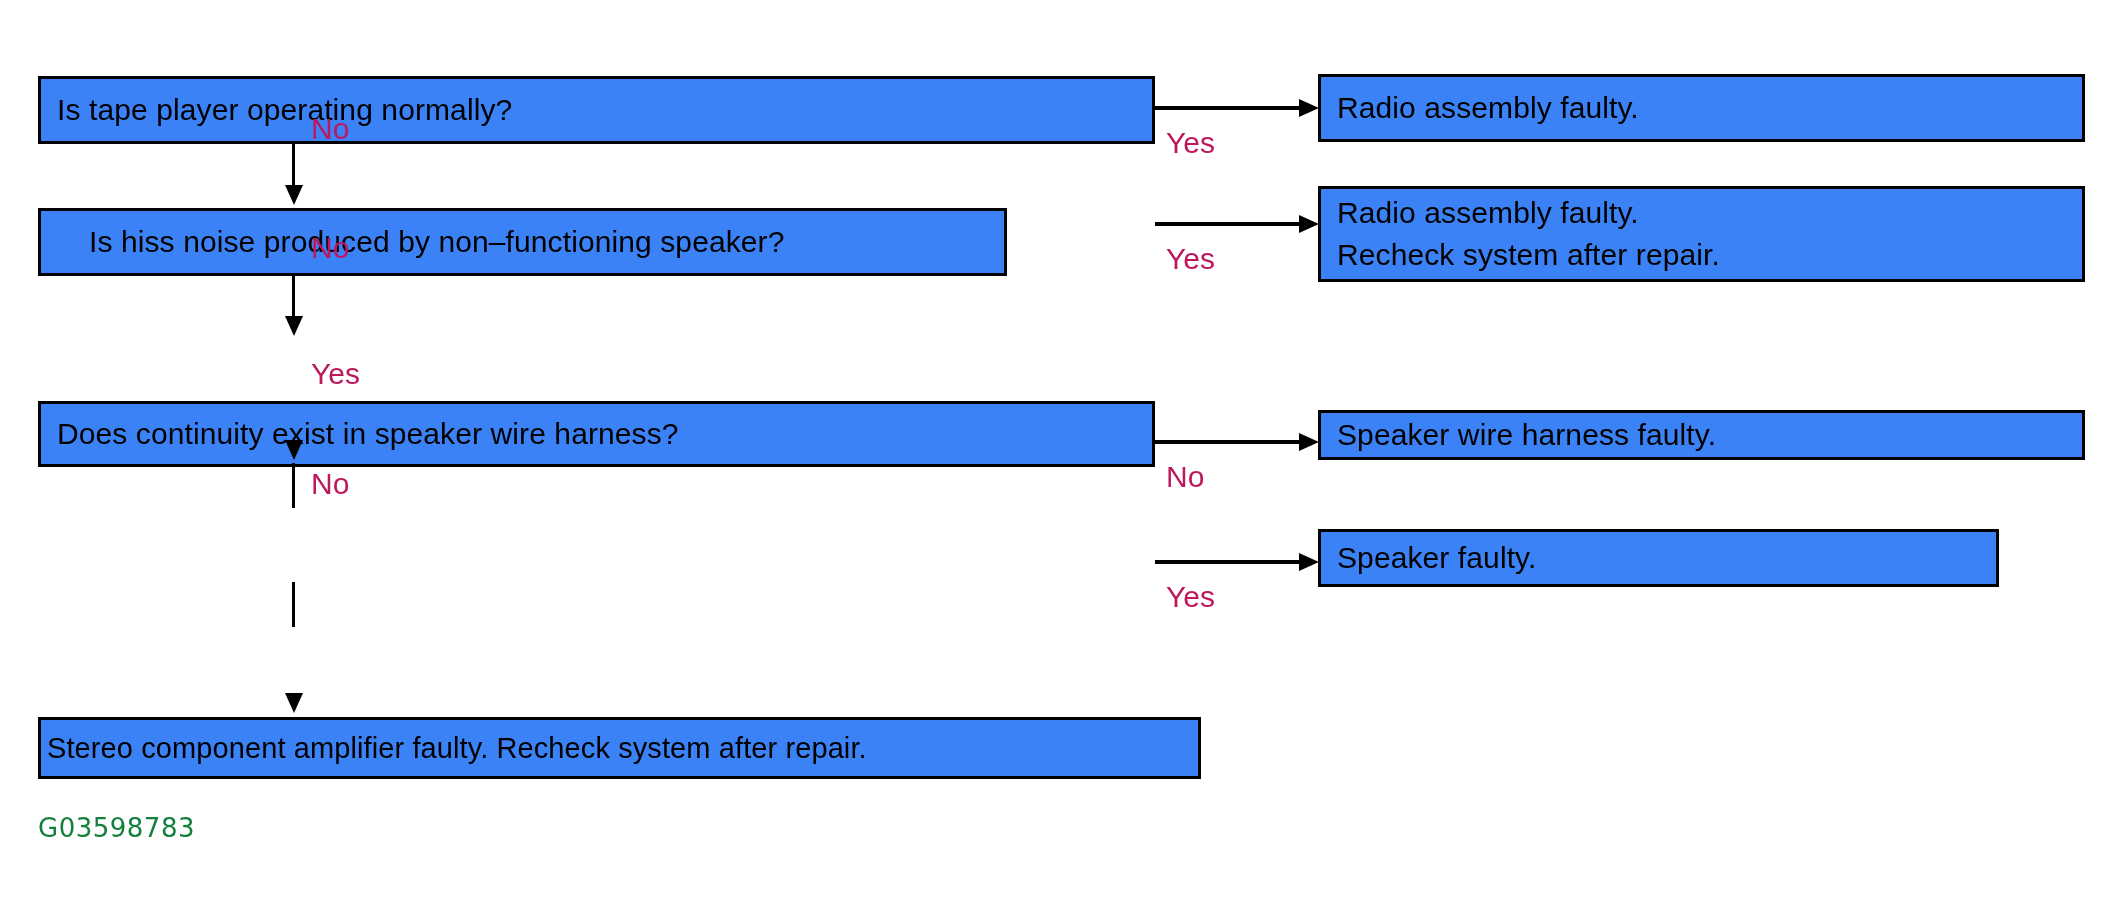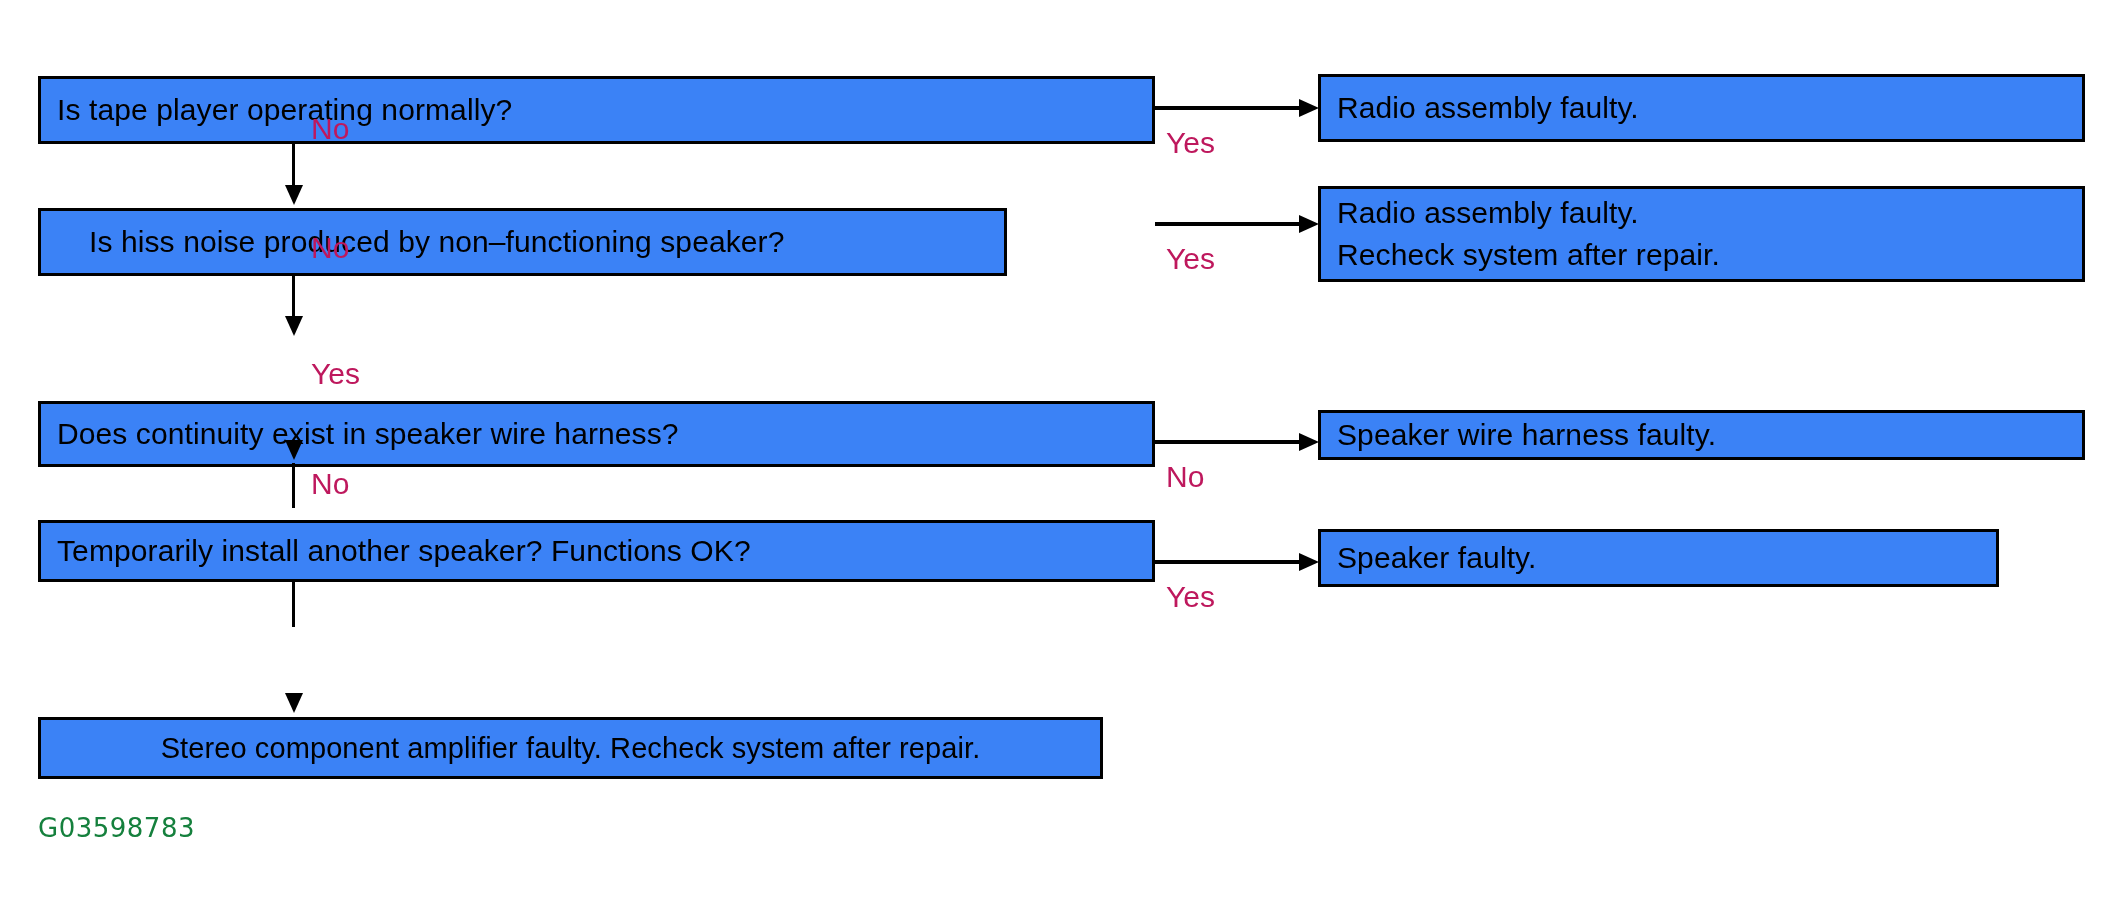--- a/index.html
+++ b/index.html
@@ -136,35 +136,32 @@
   <div class="edge-label" style="left:1166px; top:460px;">No</div>
 
   <div class="node" style="left:1318px; top:410px; width:767px; height:50px;padding-left:16px;">
     <span class="line">Speaker wire harness faulty.</span>
   </div>
 
   <div class="vline" style="left:292px; top:463px; height:45px;"></div>
   <div class="arrow-down" style="left:285px; top:440px;"></div>
   <div class="edge-label" style="left:311px; top:357px;">Yes</div>
 
-  <div class="node" style="left:38px; top:520px; width:1117px; height:62px;">
-    <span class="line">Temporarily install another speaker? Functions OK?</span>
-  </div>
 
   <div class="hline" style="left:1155px; top:560px; width:148px;"></div>
   <div class="arrow-right" style="left:1299px; top:553px;"></div>
   <div class="edge-label" style="left:1166px; top:580px;">Yes</div>
 
   <div class="node" style="left:1318px; top:529px; width:681px; height:58px;">
     <span class="line">Speaker faulty.</span>
   </div>
 
   <div class="vline" style="left:292px; top:582px; height:45px;"></div>
   <div class="arrow-down" style="left:285px; top:693px;"></div>
   <div class="edge-label" style="left:311px; top:467px;">No</div>
 
-  <div class="node compact" style="left:38px; top:717px; width:1065px; height:62px;text-align:center;">
+  <div class="node compact" style="left:38px; top:717px; width:1163px; height:62px;">
     <span class="line">Stereo component amplifier faulty. Recheck system after repair.</span>
   </div>
 
   <div id="caption" style="left:38px; top:805px;">G03598783</div>
 
 </div>
 
 </body></html>

